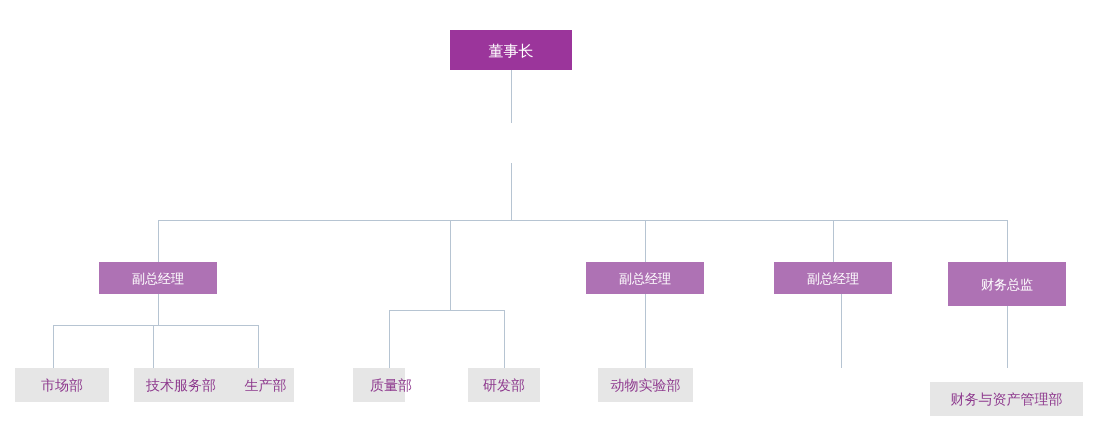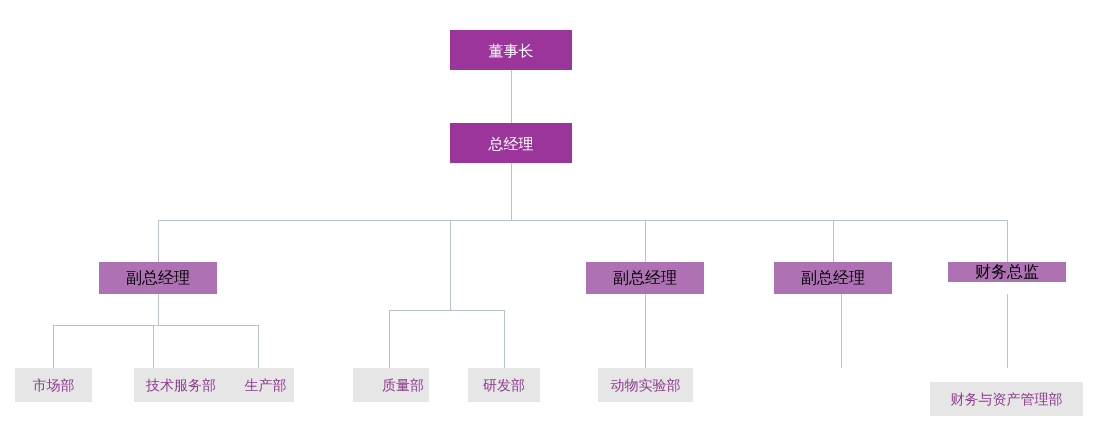--- a/index.html
+++ b/index.html
@@ -29,22 +29,22 @@
     z-index: 2;
   }
   .node-exec {
     background: #9B359B;
     color: #ffffff;
     font-size: 15px;
     height: 40px;
   }
   .node-vp {
     background: #AE72B4;
-    color: #000000;
-    font-size: 16px;
+    color: #ffffff;
+    font-size: 13px;
     height: 32px;
   }
   .node-dept {
     background: #E6E6E6;
     color: #8E3A8E;
     font-size: 14px;
     height: 34px;
   }
   .conn {
     position: absolute;
@@ -71,25 +71,24 @@
     <div class="conn conn-v" style="left: 53px; top: 325px; height: 43px;"></div>
     <div class="conn conn-v" style="left: 153px; top: 325px; height: 43px;"></div>
     <div class="conn conn-v" style="left: 258px; top: 325px; height: 43px;"></div>
     <div class="conn conn-h" style="left: 389px; top: 310px; width: 115px;"></div>
     <div class="conn conn-v" style="left: 389px; top: 310px; height: 58px;"></div>
     <div class="conn conn-v" style="left: 504px; top: 310px; height: 58px;"></div>
     <div class="conn conn-v" style="left: 645px; top: 294px; height: 74px;"></div>
     <div class="conn conn-v" style="left: 841px; top: 294px; height: 74px;"></div>
     <div class="conn conn-v" style="left: 1007px; top: 294px; height: 74px;"></div>
     <div class="node node-exec" style="left: 450px; top: 30px; width: 122px; height: 40px;">董事长</div>
-    <div class="node node-exec" style="left: 450px; top: 123px; width: 122px; height: 40px;">总经理</div>
     <div class="node node-vp" style="left: 99px; top: 262px; width: 118px; height: 32px;">副总经理</div>
     <div class="node node-vp" style="left: 586px; top: 262px; width: 118px; height: 32px;">副总经理</div>
     <div class="node node-vp" style="left: 774px; top: 262px; width: 118px; height: 32px;">副总经理</div>
-    <div class="node node-vp" style="left: 948px; top: 262px; width: 118px; height: 20px;">财务总监</div>
-    <div class="node node-dept" style="left: 15px; top: 368px; width: 77px; height: 34px;">市场部</div>
+    <div class="node node-vp" style="left: 948px; top: 262px; width: 118px; height: 44px;">财务总监</div>
+    <div class="node node-dept" style="left: 15px; top: 368px; width: 94px; height: 34px;">市场部</div>
     <div class="node node-dept" style="left: 106px; top: 368px; width: 94px; height: 34px; margin-left: 28px;">技术服务部</div>
     <div class="node node-dept" style="left: 222px; top: 368px; width: 72px; height: 34px; padding-left: 15px;">生产部</div>
-    <div class="node node-dept" style="left: 353px; top: 368px; width: 76px; height: 34px; padding-left: 24px;">质量部</div>
+    <div class="node node-dept" style="left: 353px; top: 368px; width: 52px; height: 34px; padding-left: 24px;">质量部</div>
     <div class="node node-dept" style="left: 598px; top: 368px; width: 95px; height: 34px;">动物实验部</div>
     <div class="node node-dept" style="left: 468px; top: 368px; width: 72px; height: 34px;">研发部</div>
     <div class="node node-dept" style="left: 930px; top: 368px; width: 153px; height: 34px; margin-top: 14px;">财务与资产管理部</div>
   </div>
 
 </body></html>

